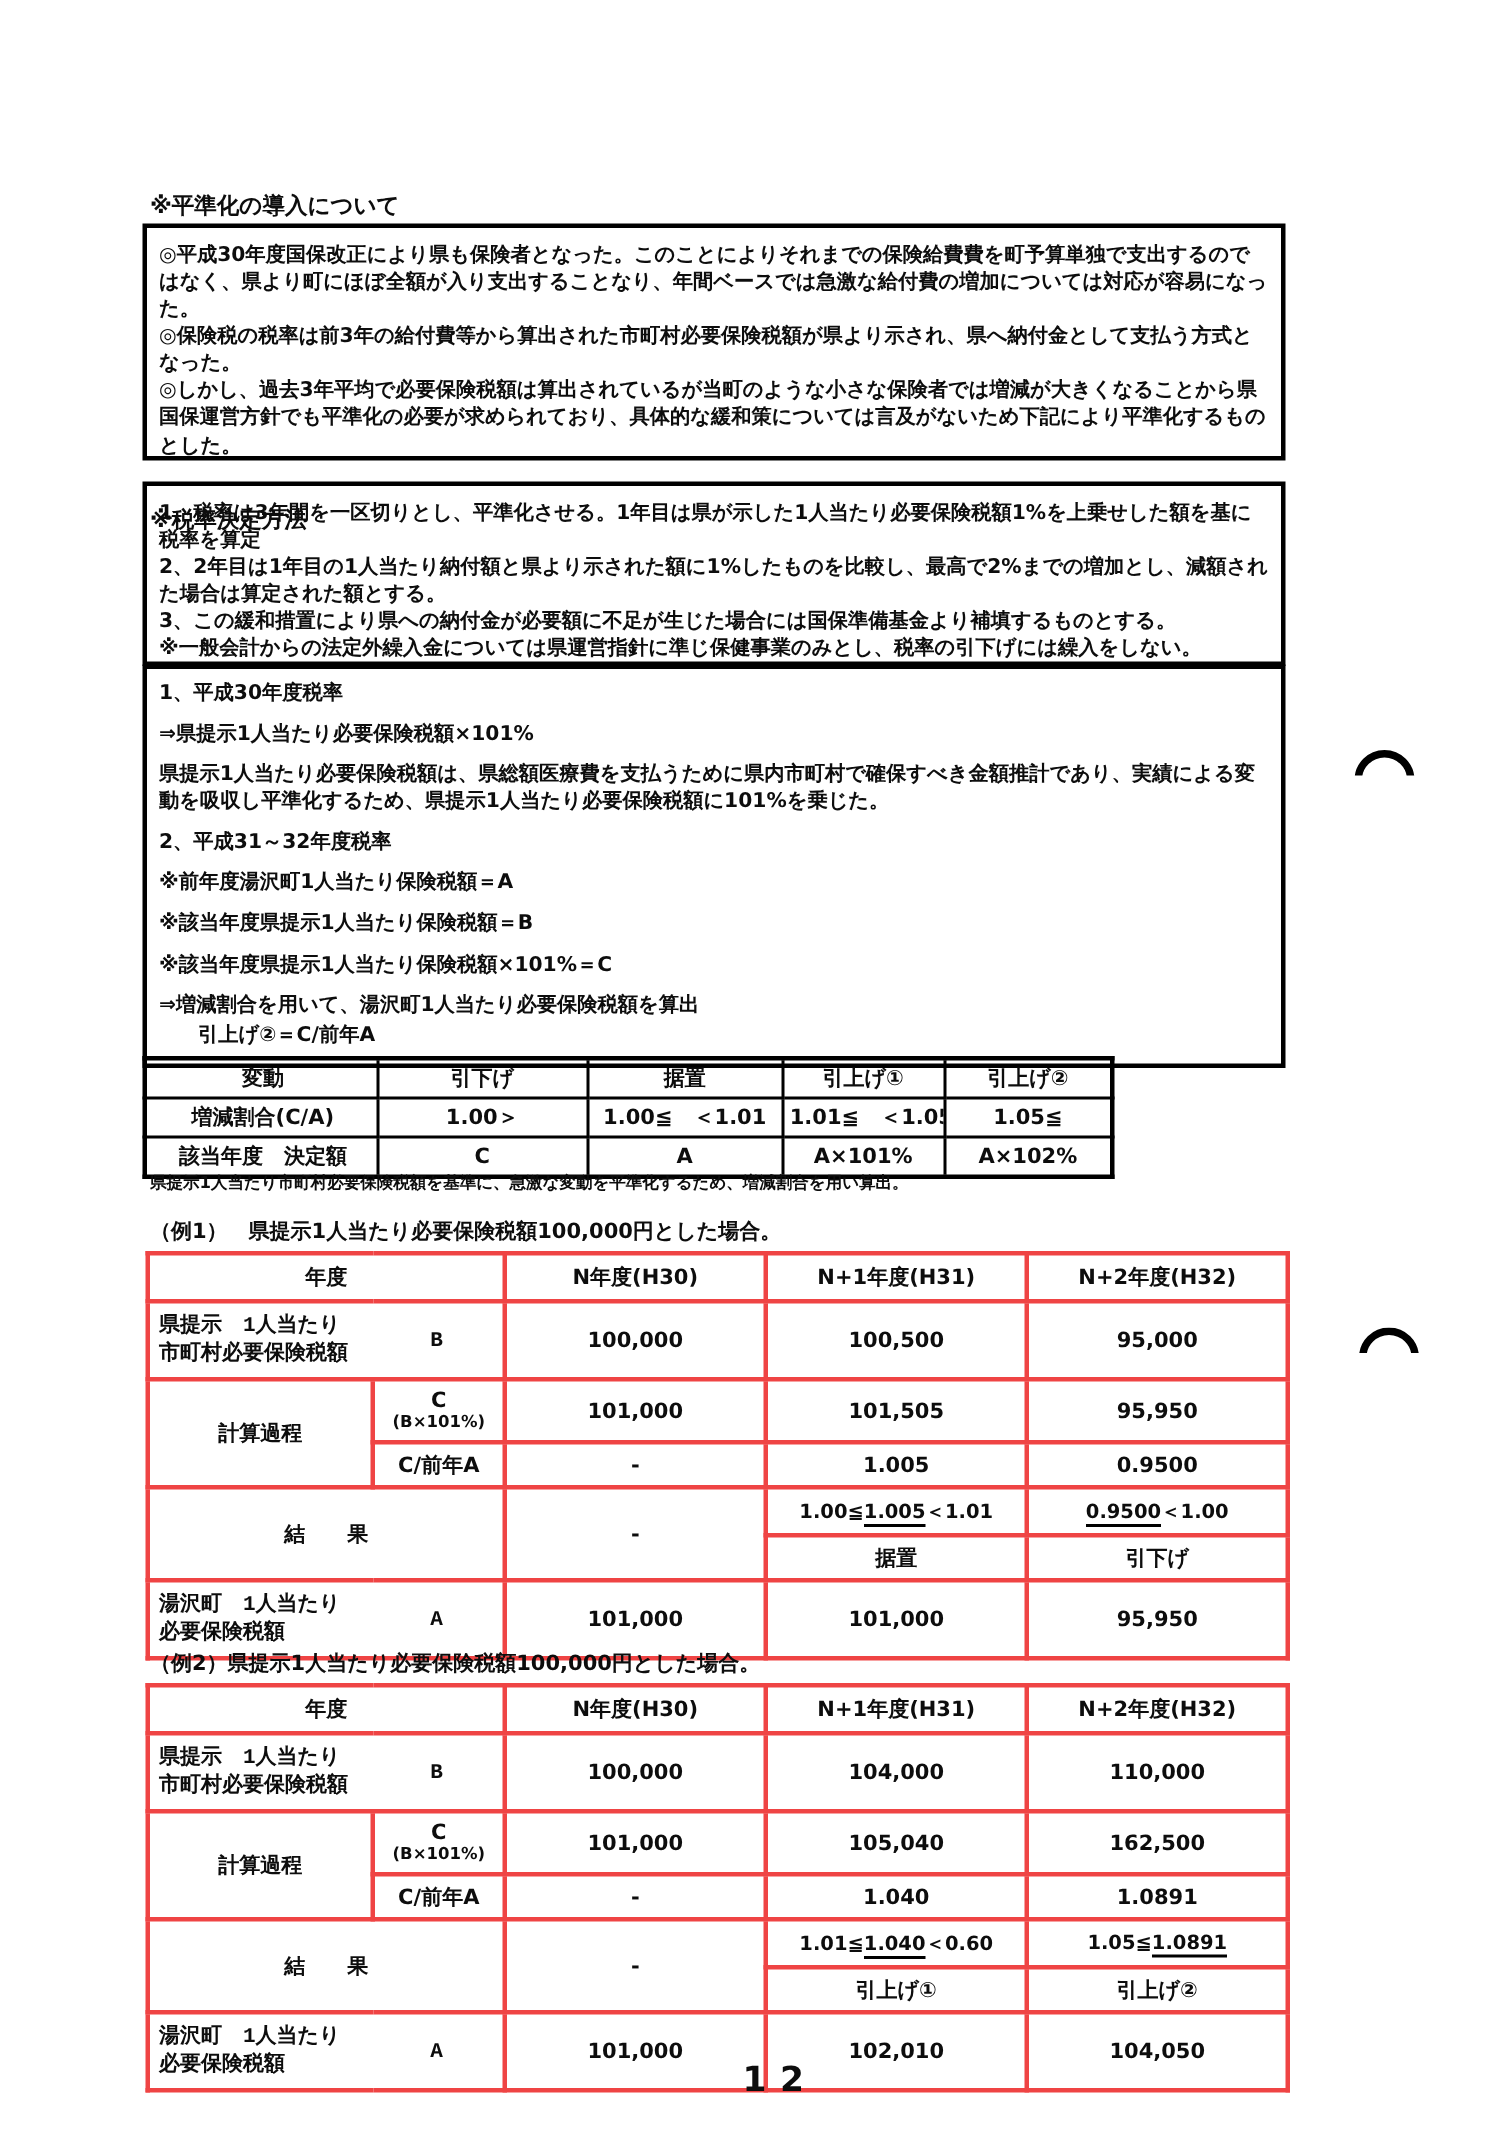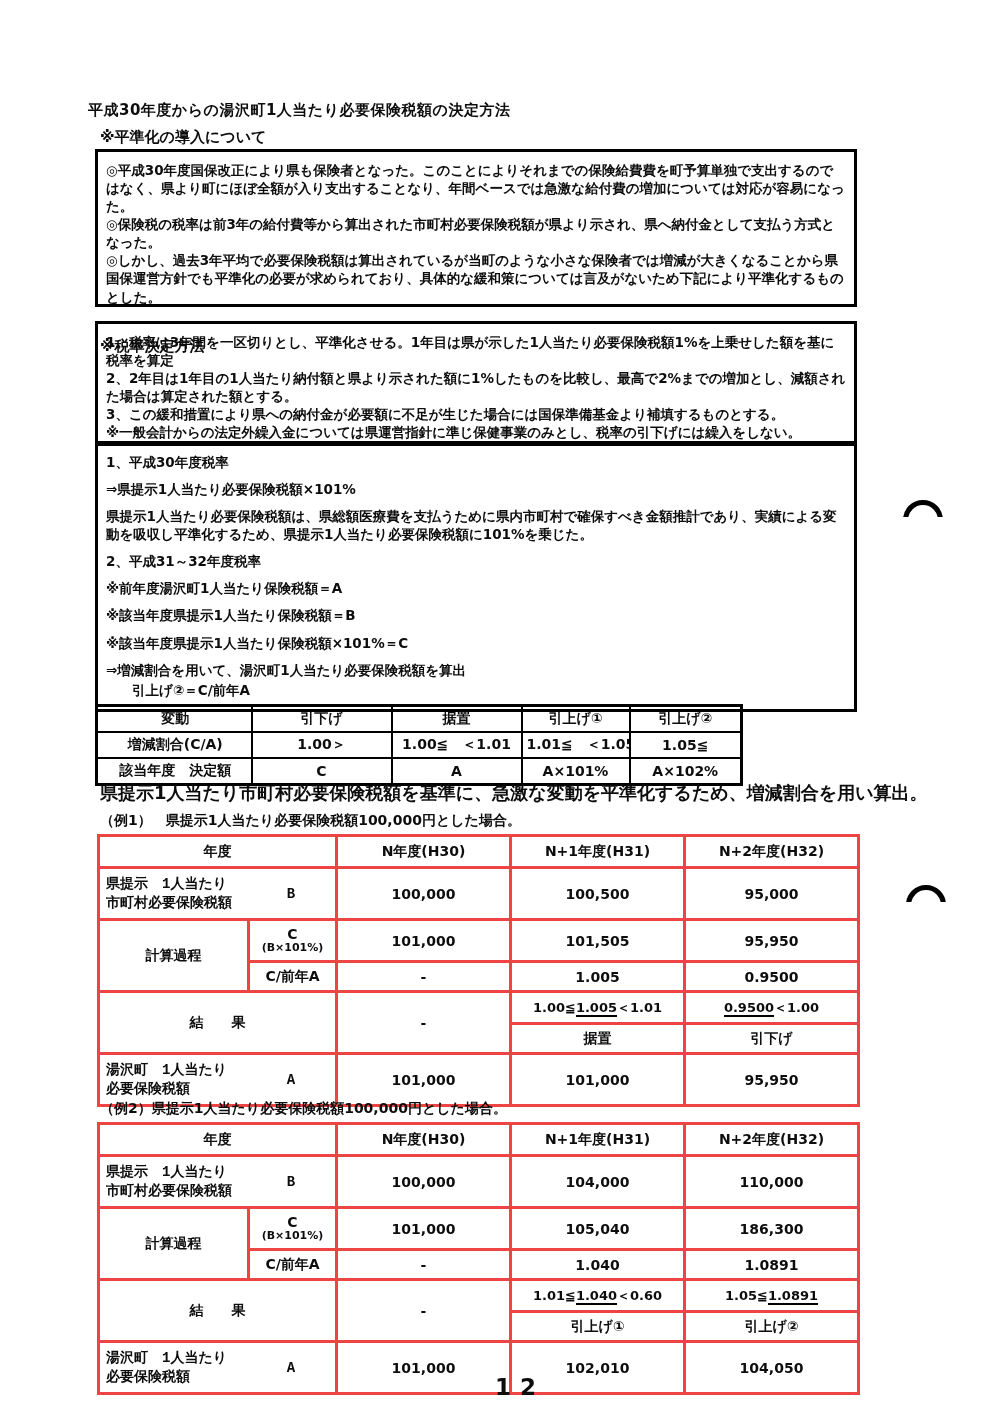--- a/index.html
+++ b/index.html
@@ -37,21 +37,21 @@
   .var-table td {
     border:2px solid #000;
     height:22px;
     text-align:center;
     padding:1px 4px;
     overflow:hidden;
     white-space:nowrap;
   }
   .var-table td.lbl { text-align:center; padding-left:6px; }
 
-  .note { font-size:18px; }
+  .note { font-size:11px; }
   .caption { font-size:14px; }
 
   
   .ex-table { width:760px; font-size:14px; border:3px solid #000; }
   .ex-table td {
     border:3px solid #ef4444;
     text-align:center;
     vertical-align:middle;
     padding:1px 4px;
     overflow:hidden;
@@ -74,21 +74,20 @@
     box-sizing:border-box;
     border:5px solid #000;
     border-radius:50%;
   }
 </style>
 </head>
 <body>
 
 <div class="page">
 
-  <div class="abs title" style="top:101px; left:88px;">平成30年度からの湯沢町1人当たり必要保険税額の決定方法</div>
 
   <div class="abs sec-heading" style="top:128px; left:100px;">※平準化の導入について</div>
 
   <div class="abs textbox" style="top:149px; left:95px; height:134px;">
     <p>◎平成30年度国保改正により県も保険者となった。このことによりそれまでの保険給費費を町予算単独で支出するのではなく、県より町にほぼ全額が入り支出することなり、年間ベースでは急激な給付費の増加については対応が容易になった。</p>
     <p>◎保険税の税率は前3年の給付費等から算出された市町村必要保険税額が県より示され、県へ納付金として支払う方式となった。</p>
     <p>◎しかし、過去3年平均で必要保険税額は算出されているが当町のような小さな保険者では増減が大きくなることから県国保運営方針でも平準化の必要が求められており、具体的な緩和策については言及がないため下記により平準化するものとした。</p>
   </div>
 
   <div class="abs sec-heading" style="top:292px; left:100px;margin-top:45px;">※税率決定方法</div>
@@ -253,21 +252,21 @@
       <td>110,000</td>
     </tr>
     <tr style="height:42px">
       <td rowspan="2" class="proc-lbl">計算過程</td>
       <td>
         <div>C</div>
         <div class="keysub">(B×101%)</div>
       </td>
       <td>101,000</td>
       <td>105,040</td>
-      <td>186,300</td>
+      <td>162,500</td>
     </tr>
     <tr style="height:30px">
       <td>C/前年A</td>
       <td>-</td>
       <td>1.040</td>
       <td>1.0891</td>
     </tr>
     <tr style="height:32px">
       <td colspan="2" rowspan="2">結　　果</td>
       <td rowspan="2">-</td>

